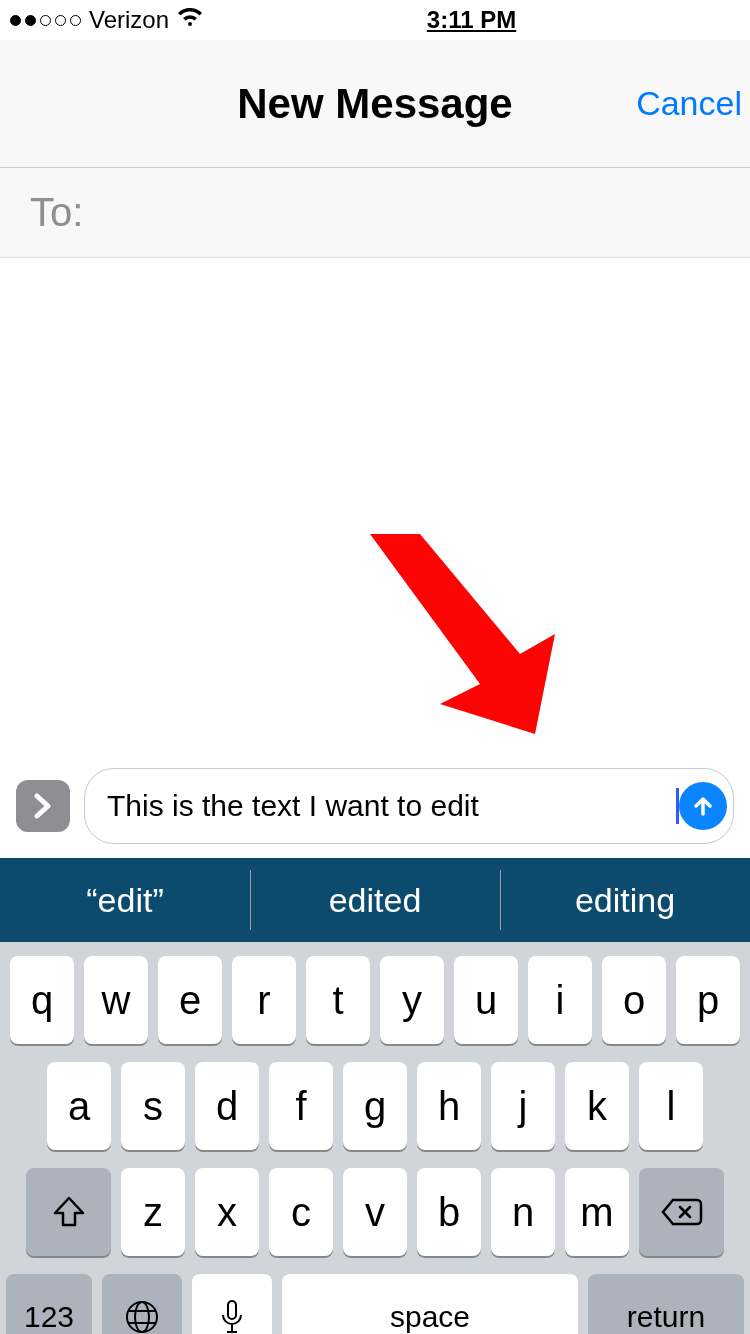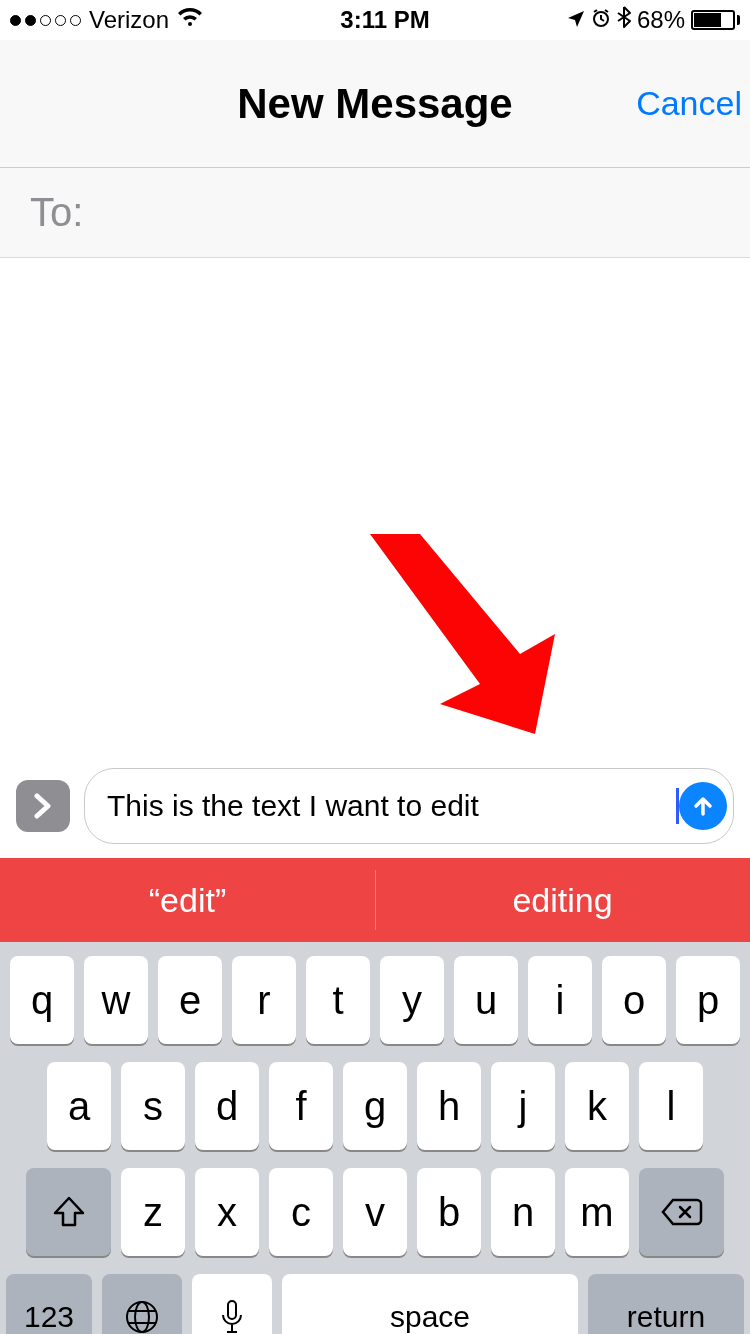--- a/index.html
+++ b/index.html
@@ -1,21 +1,21 @@
 <!DOCTYPE html>
 <html><head>
 <meta charset="utf-8">
 <style>
   * { margin:0; padding:0; box-sizing:border-box; font-family:-apple-system,"Helvetica Neue",Helvetica,Arial,sans-serif; }
   html,body { width:750px; height:1334px; background:#fff; overflow:hidden; }
 
   
   .status-bar { width:100%; height:40px; display:flex; align-items:center; font-size:24px; color:#000; padding:0 10px; }
   .sb-left { display:flex; align-items:center; gap:8px; }
-  .sb-center { flex:1; text-align:center; font-weight:600; }
+  .sb-center { flex:1; text-align:center; font-weight:600;text-decoration:underline; }
   .sb-right { display:flex; align-items:center; gap:6px; justify-content:flex-end; }
   .signal-dots { display:flex; gap:4px; }
   .dot { width:11px; height:11px; border-radius:50%; border:1.5px solid #000; }
   .dot.fill { background:#000; }
   .battery { display:inline-flex; align-items:center; }
   .battery-body { width:44px; height:20px; border:2px solid #000; border-radius:3px; position:relative; }
   .battery-fill { position:absolute; left:1px; top:1px; bottom:1px; width:68%; background:#000; }
   .battery-tip { width:3px; height:10px; background:#000; margin-left:2px; border-radius:0 2px 2px 0; }
 
   
@@ -33,21 +33,21 @@
 
   
   .compose-row { display:flex; align-items:center; gap:14px; padding:10px 16px 14px; background:#fff; }
   .expand-btn { width:54px; height:52px; background:#8e8e93; border-radius:12px; display:flex; align-items:center; justify-content:center; }
   .input-wrap { flex:1; height:76px; border:1.5px solid #c9c9c9; border-radius:30px; background:#fff; display:flex; align-items:center; padding:0 6px 0 22px; }
   .input-text { flex:1; font-size:30px; color:#000; white-space:nowrap; overflow:hidden; }
   .caret { display:inline-block; width:3px; height:36px; background:#2d5bff; vertical-align:middle; margin-left:1px; }
   .send-btn { width:48px; height:48px; border-radius:50%; background:#0a84ff; display:flex; align-items:center; justify-content:center; }
 
   
-  .suggestions { display:flex; height:84px; background:#ef4444; }
+  .suggestions { display:flex; height:84px; background:#0c4a6e; }
   .sugg { flex:1; display:flex; align-items:center; justify-content:center; font-size:34px; color:#fff; position:relative; }
   .sugg + .sugg::before { content:""; position:absolute; left:0; top:12px; bottom:12px; width:1px; background:#9aa0a8; }
 
   
   .keyboard { background:#d1d4d9; padding:14px 6px 8px; }
   .krow { display:flex; justify-content:center; gap:10px; margin-bottom:18px; }
   .key { background:#fff; border-radius:8px; height:88px; display:flex; align-items:center; justify-content:center; font-size:40px; color:#000; box-shadow:0 2px 0 #888; }
   .key.letter { width:64px; }
   .key.fn { background:#adb3bd; }
   .key.shift { width:85px; }
@@ -75,39 +75,20 @@
         <span class="dot"></span>
     </span>
     <span>Verizon</span>
     <span>
       <svg width="26" height="20" viewBox="0 0 26 20">
           <path d="M13 18a2 2 0 100-4 2 2 0 000 4zM6 10a10 10 0 0114 0l-2.5 2.5a6.5 6.5 0 00-9 0L6 10zM1 5a17 17 0 0124 0l-2.5 2.5a13.5 13.5 0 00-19 0L1 5z" fill="#000"></path>
         </svg>
     </span>
   </div>
   <div class="sb-center">3:11 PM</div>
-  <div class="sb-right">
-    <span><svg width="18" height="18" viewBox="0 0 18 18">
-          <path d="M1 8l16-7-7 16-2-7-7-2z" fill="#000"></path>
-        </svg></span>
-    <span><svg width="20" height="20" viewBox="0 0 20 20">
-          <circle cx="10" cy="11" r="7" fill="none" stroke="#000" stroke-width="2"></circle>
-          <path d="M10 7v4l3 2M3 4l3-2M17 4l-3-2" stroke="#000" stroke-width="2" fill="none"></path>
-        </svg></span>
-    <span><svg width="14" height="22" viewBox="0 0 14 22">
-          <path d="M7 1v20l6-6-12-8m0 8l12-8-6-6" stroke="#000" stroke-width="2" fill="none" stroke-linejoin="round"></path>
-        </svg></span>
-    <span>68%</span>
-    <span class="battery">
-      <span class="battery-body">
-          <span class="battery-fill"></span>
-        </span>
-        <span class="battery-tip"></span>
-    </span>
-  </div>
 </div>
 
 <div class="nav-bar">
   <div class="nav-title">New Message</div>
   <div class="nav-cancel">Cancel</div>
 </div>
 
 <div class="to-row">
   <span>To:</span>
 </div>
@@ -130,20 +111,21 @@
     <div class="send-btn">
       <svg width="24" height="24" viewBox="0 0 24 24">
           <path d="M12 20V5M5 12l7-7 7 7" stroke="#fff" stroke-width="3.5" fill="none" stroke-linecap="round" stroke-linejoin="round"></path>
         </svg>
     </div>
   </div>
 </div>
 
 <div class="suggestions">
   <div class="sugg">“edit”</div>
+  <div class="sugg">edited</div>
   <div class="sugg">editing</div>
 </div>
 
 <div class="keyboard">
   <div class="krow">
     <div class="key letter">q</div>
     <div class="key letter">w</div>
     <div class="key letter">e</div>
     <div class="key letter">r</div>
     <div class="key letter">t</div>

